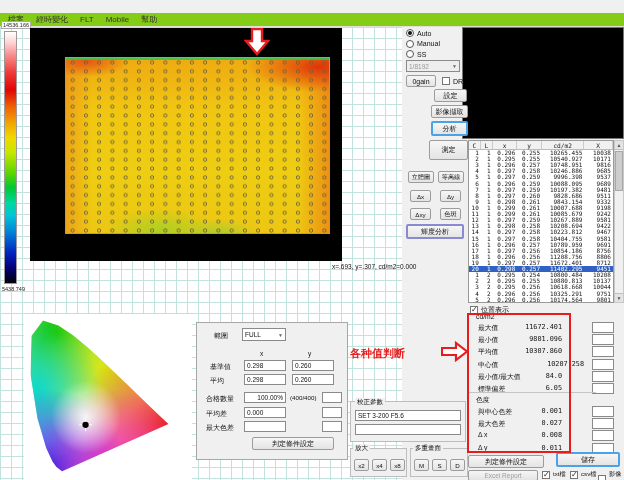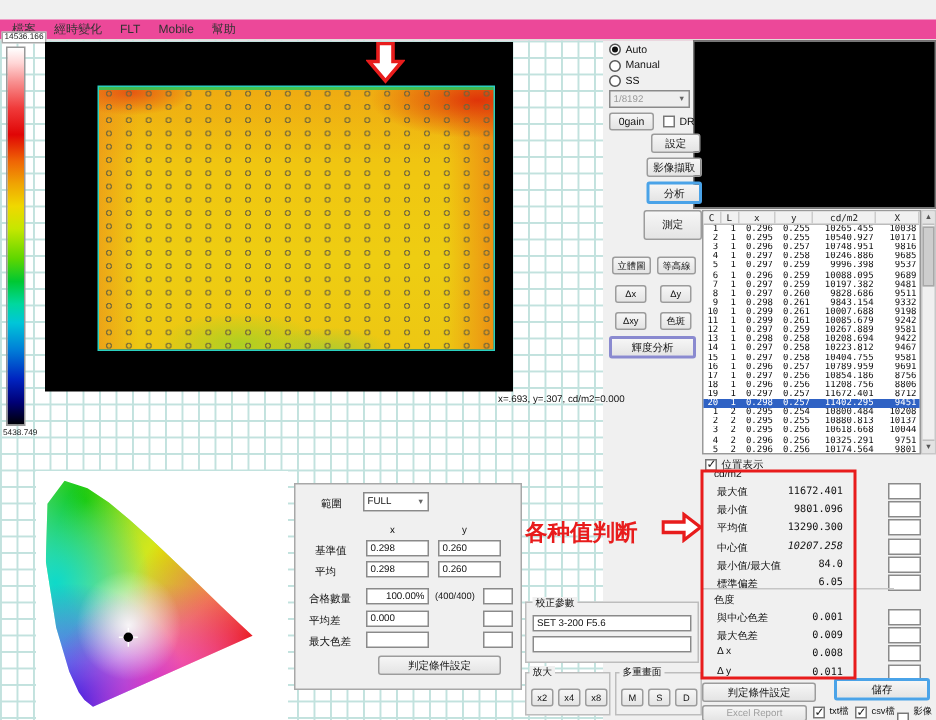--- a/index.html
+++ b/index.html
@@ -4,21 +4,21 @@
 <style>
   * { margin:0; padding:0; box-sizing:border-box; }
   html,body { width:624px; height:480px; }
   body { font-family:"Liberation Sans", sans-serif; background:#f0f0f0; overflow:hidden; }
   #root { position:relative; width:624px; height:480px; background:#f0f0f0; }
 
   
   #titlebar { position:absolute; left:0; top:0; width:624px; height:13px; background:linear-gradient(#fdfdfd,#eceae6); border-bottom:1px solid #d8d5d0; display:flex; align-items:center; gap:4px; padding-left:3px; }
   #app-icon { width:8px; height:8px; background:linear-gradient(135deg,#d22 0 40%,#2a6 40% 70%,#24c 70%); }
   #title-text { font-size:9px; color:#222; }
-  #menubar { position:absolute; left:0; top:13px; width:624px; height:14px; background:#ec4899; border-bottom:1px solid #e0ded9; display:flex; align-items:center; gap:12px; padding-left:8px; }
+  #menubar { position:absolute; left:0; top:13px; width:624px; height:14px; background:#84cc16; border-bottom:1px solid #e0ded9; display:flex; align-items:center; gap:12px; padding-left:8px; }
   .menu-item { font-size:8px; color:#333; }
 
   
   #workspace { position:absolute; left:0; top:27px; width:402px; height:453px; background:#fff;
     background-image:linear-gradient(#c2e2de 1px, transparent 1px), linear-gradient(90deg,#c2e2de 1px, transparent 1px);
     background-size:11px 11px; }
   #right-panel { position:absolute; left:402px; top:27px; width:222px; height:453px; background:#f0f0f0; }
 
   
   #cb-max { position:absolute; left:1px; top:21px; font-size:5.5px; color:#222; border:1px solid #aaa; background:#fff; padding:0 1px; }
@@ -384,40 +384,40 @@
 
   <div class="stat-label" style="left:476px; top:313px;">cd/m2</div>
   <div id="lum-rows">
       <div class="stat-label" style="left: 478px; top: 323px;">最大值</div>
       <div class="stat-val" style="left: 502px; top: 323px;">11672.401</div>
       <div class="mini-box" style="left: 592px; top: 322px;"></div>
       <div class="stat-label" style="left: 478px; top: 335.2px;">最小值</div>
       <div class="stat-val" style="left: 502px; top: 335.2px;">9801.096</div>
       <div class="mini-box" style="left: 592px; top: 334.2px;"></div>
       <div class="stat-label" style="left: 478px; top: 347.4px;">平均值</div>
-      <div class="stat-val" style="left: 502px; top: 347.4px;">13290.300</div>
+      <div class="stat-val" style="left: 502px; top: 347.4px;">10307.860</div>
       <div class="mini-box" style="left: 592px; top: 346.4px;"></div>
       <div class="stat-label" style="left: 478px; top: 359.6px;">中心值</div>
-      <div class="stat-val" style="left: 502px; top: 359.6px; font-style: italic;">10207.258</div>
+      <div class="stat-val" style="left: 524px; top: 359.6px;">10207.258</div>
       <div class="mini-box" style="left: 592px; top: 358.6px;"></div>
       <div class="stat-label" style="left: 478px; top: 371.8px;">最小值/最大值</div>
       <div class="stat-val" style="left: 502px; top: 371.8px;">84.0</div>
       <div class="mini-box" style="left: 592px; top: 370.8px;"></div>
       <div class="stat-label" style="left: 478px; top: 384px;">標準偏差</div>
       <div class="stat-val" style="left: 502px; top: 384px; text-align: right;">6.05</div>
       <div class="mini-box" style="left: 592px; top: 383px;"></div>
     </div>
   <div id="stats-sep"></div>
   <div class="stat-label" style="left:476px; top:395px;">色度</div>
   <div id="chroma-rows">
       <div class="stat-label" style="left: 478px; top: 407px;">與中心色差</div>
       <div class="stat-val" style="left: 502px; top: 407px;">0.001</div>
       <div class="mini-box" style="left: 592px; top: 406px;"></div>
       <div class="stat-label" style="left: 478px; top: 419.2px;">最大色差</div>
-      <div class="stat-val" style="left: 502px; top: 419.2px;">0.009</div>
+      <div class="stat-val" style="left: 502px; top: 419.2px;">0.027</div>
       <div class="mini-box" style="left: 592px; top: 418.2px;"></div>
       <div class="stat-label" style="left: 478px; top: 431.4px;">Δ x</div>
       <div class="stat-val" style="left: 502px; top: 431.4px;">0.008</div>
       <div class="mini-box" style="left: 592px; top: 430.4px;"></div>
       <div class="stat-label" style="left: 478px; top: 443.6px;">Δ y</div>
       <div class="stat-val" style="left: 502px; top: 443.6px;">0.011</div>
       <div class="mini-box" style="left: 592px; top: 442.6px;"></div>
     </div>
 
   <div class="panel" style="left:196px; top:322px; width:152px; height:138px;"></div>
@@ -533,19 +533,19 @@
         <line x1="35.8" y1="66.1" x2="35.8" y2="74.1" stroke="#ffffff" stroke-width="0.6"></line>
         <line x1="31.8" y1="70.1" x2="39.8" y2="70.1" stroke="#ffffff" stroke-width="0.6"></line>
         <circle cx="35.8" cy="70.1" r="2" fill="#000"></circle>
       </g>
     </svg>
   </div>
 
   <svg class="arrow-svg" style="left:244px; top:28px;" width="26" height="28" viewBox="0 0 26 28">
     <polygon points="8,1 18,1 18,13 24,13 13,26 2,13 8,13" fill="#ffffff" stroke="#e81c1c" stroke-width="2.4"></polygon>
   </svg>
-  <div class="annot" style="left:350px; top:346px; font-size:15px;">各种值判断</div>
+  <div class="annot" style="left:350px; top:346px; font-size:11px;">各种值判断</div>
   <svg class="arrow-svg" style="left:441px; top:341px;" width="28" height="21" viewBox="0 0 28 21">
     <polygon points="1,7 15,7 15,2 26,10.5 15,19 15,14 1,14" fill="#ffffff" stroke="#e81c1c" stroke-width="2.2"></polygon>
   </svg>
   <div id="red-rect"></div>
 
 </div>
 
 </body></html>

